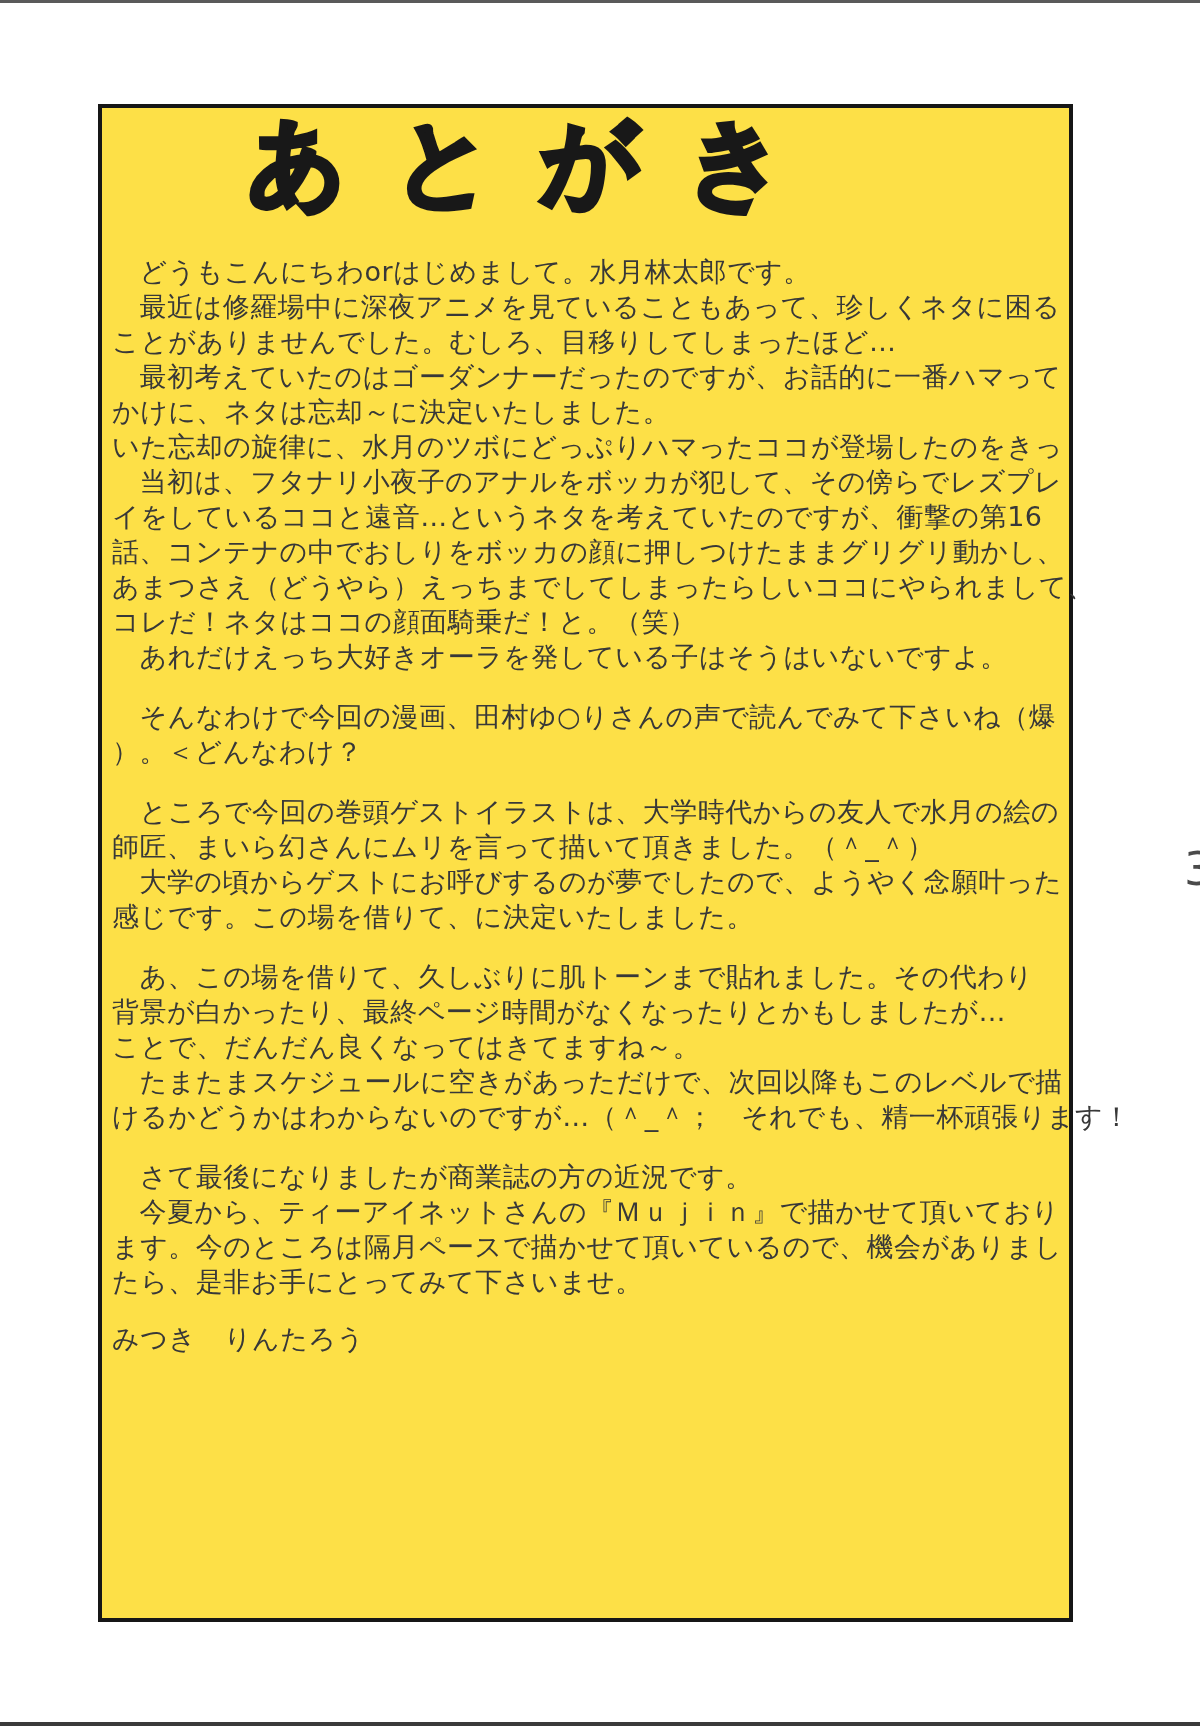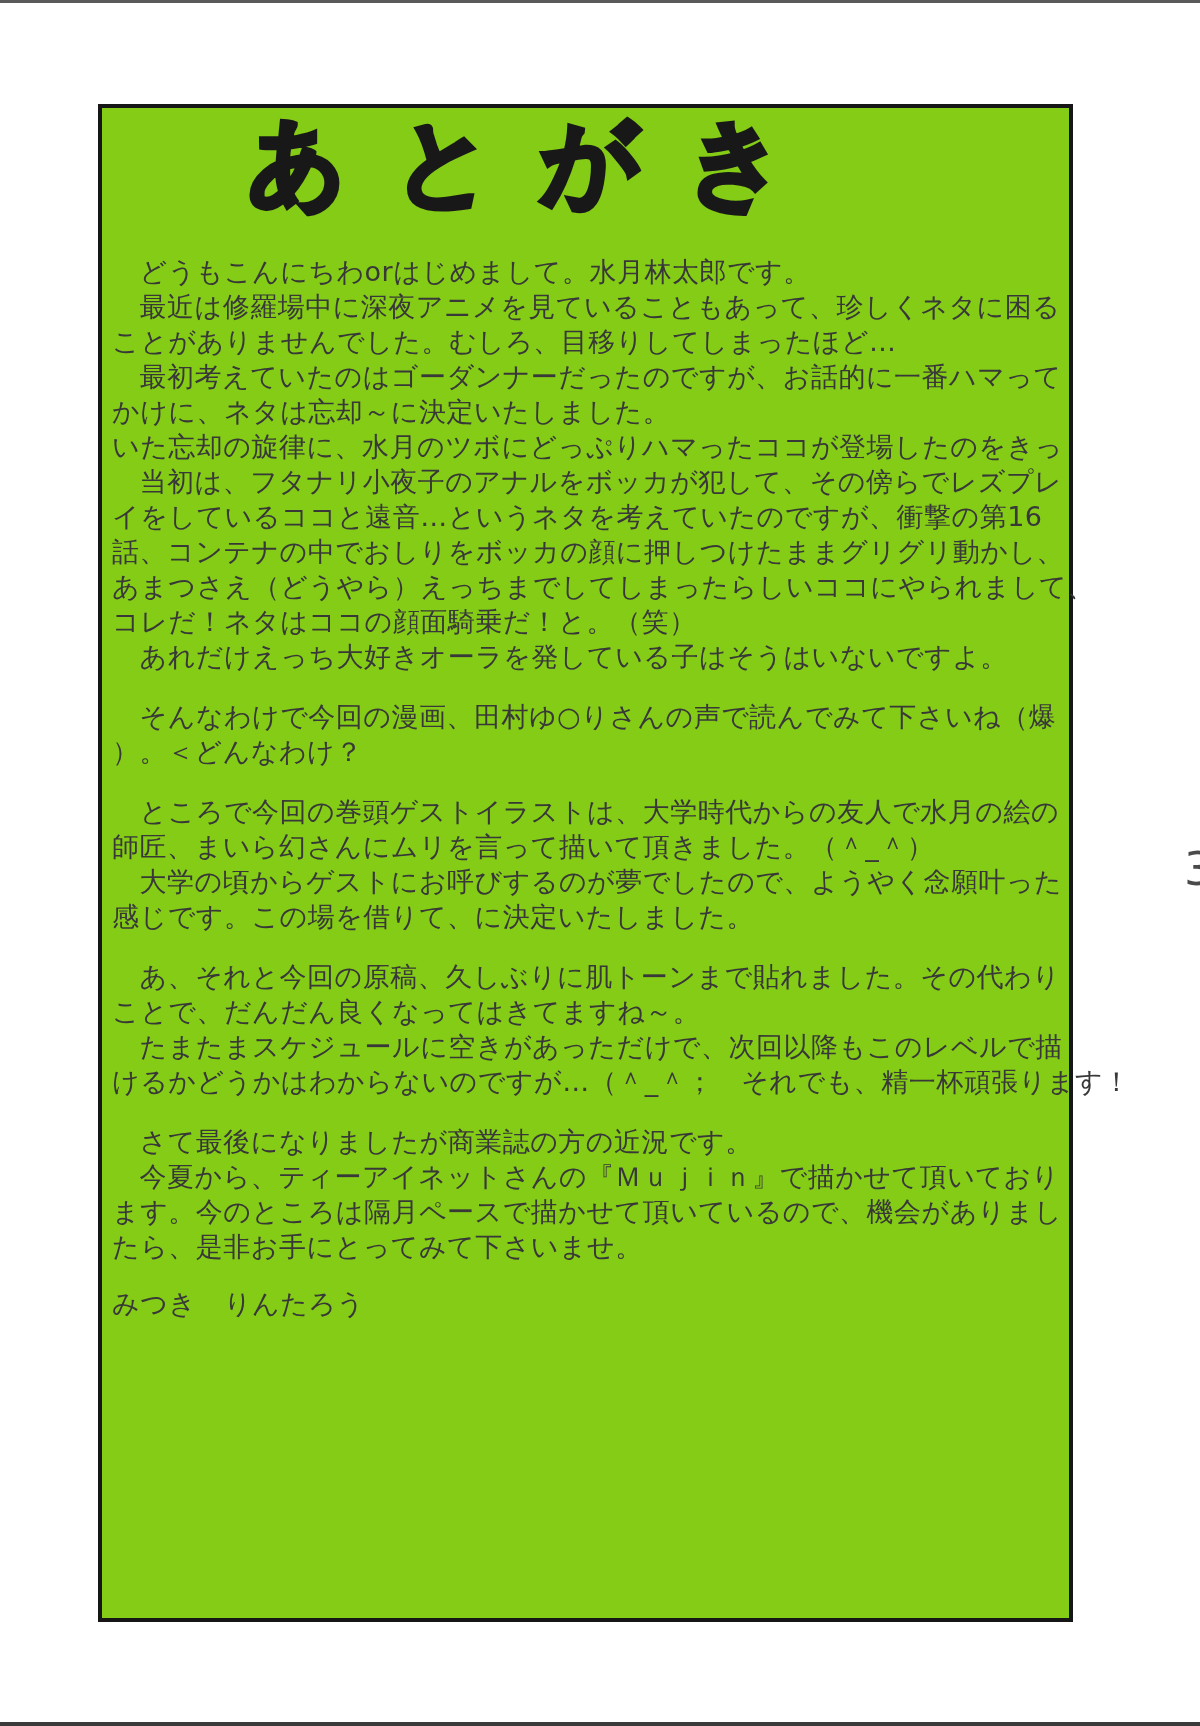--- a/index.html
+++ b/index.html
@@ -20,21 +20,21 @@
     position: absolute; left: 0; bottom: 0;
     width: 100%; height: 4px;
     background: #3a3a3a;
   }
   .frame {
     position: absolute;
     left: 98px; top: 104px;
     width: 975px; height: 1518px;
     border: 4px solid #161616;
     box-sizing: border-box;
-    background: #84cc16;
+    background: #fde047;
   }
   .title {
     margin-top: 4px;
     text-align: center;
     font-size: 96px;
     font-weight: bold;
     letter-spacing: 48px;
     color: #181818;
     -webkit-text-stroke: 5px #181818;
     transform: translateX(-45px);
@@ -100,21 +100,22 @@
     </div>
 
     <div class="para">
       <div class="tline">　ところで今回の巻頭ゲストイラストは、大学時代からの友人で水月の絵の</div>
       <div class="tline">師匠、まいら幻さんにムリを言って描いて頂きました。（＾_＾）</div>
       <div class="tline">　大学の頃からゲストにお呼びするのが夢でしたので、ようやく念願叶った</div>
       <div class="tline">感じです。この場を借りて、に決定いたしました。</div>
     </div>
 
     <div class="para">
-      <div class="tline">　あ、それと今回の原稿、久しぶりに肌トーンまで貼れました。その代わり</div>
+      <div class="tline">　あ、この場を借りて、久しぶりに肌トーンまで貼れました。その代わり</div>
+      <div class="tline">背景が白かったり、最終ページ時間がなくなったりとかもしましたが…</div>
       <div class="tline">ことで、だんだん良くなってはきてますね～。</div>
       <div class="tline">　たまたまスケジュールに空きがあっただけで、次回以降もこのレベルで描</div>
       <div class="tline">けるかどうかはわからないのですが…（＾_＾；　それでも、精一杯頑張ります！</div>
     </div>
 
     <div class="para">
       <div class="tline">　さて最後になりましたが商業誌の方の近況です。</div>
       <div class="tline">　今夏から、ティーアイネットさんの『Ｍｕｊｉｎ』で描かせて頂いており</div>
       <div class="tline">ます。今のところは隔月ペースで描かせて頂いているので、機会がありまし</div>
       <div class="tline">たら、是非お手にとってみて下さいませ。</div>

